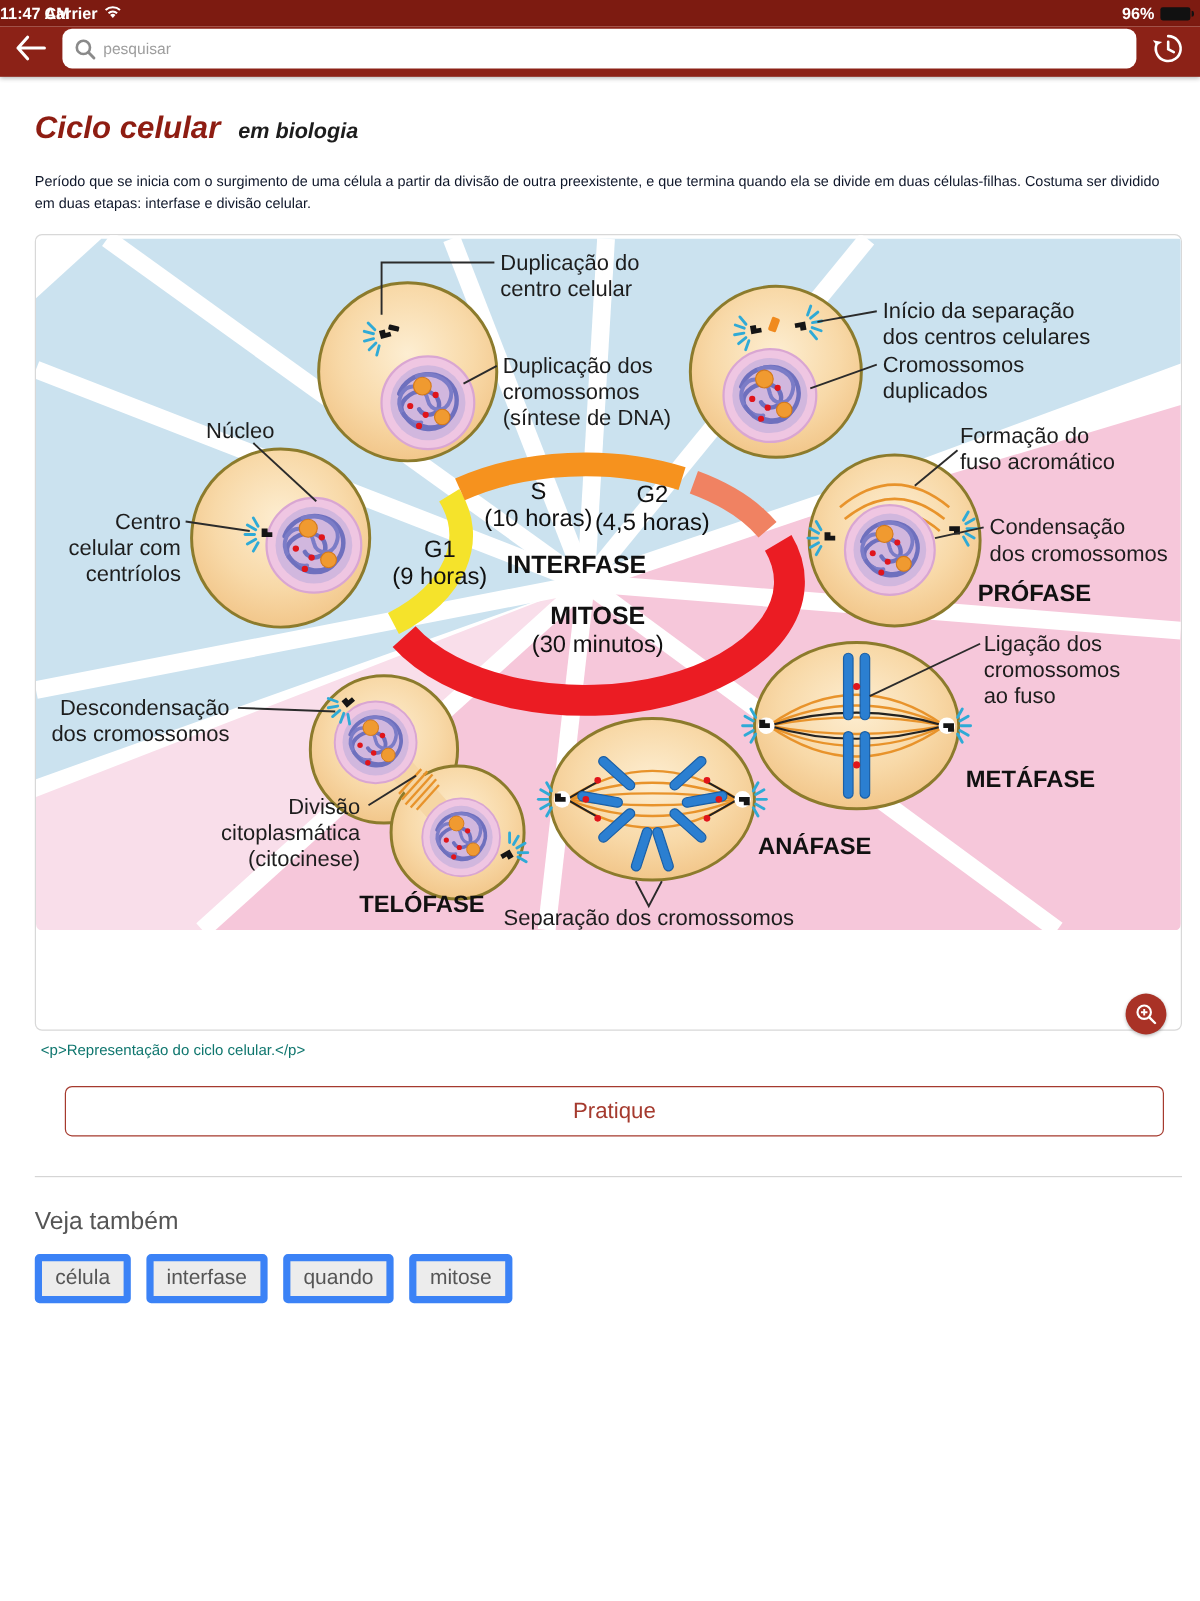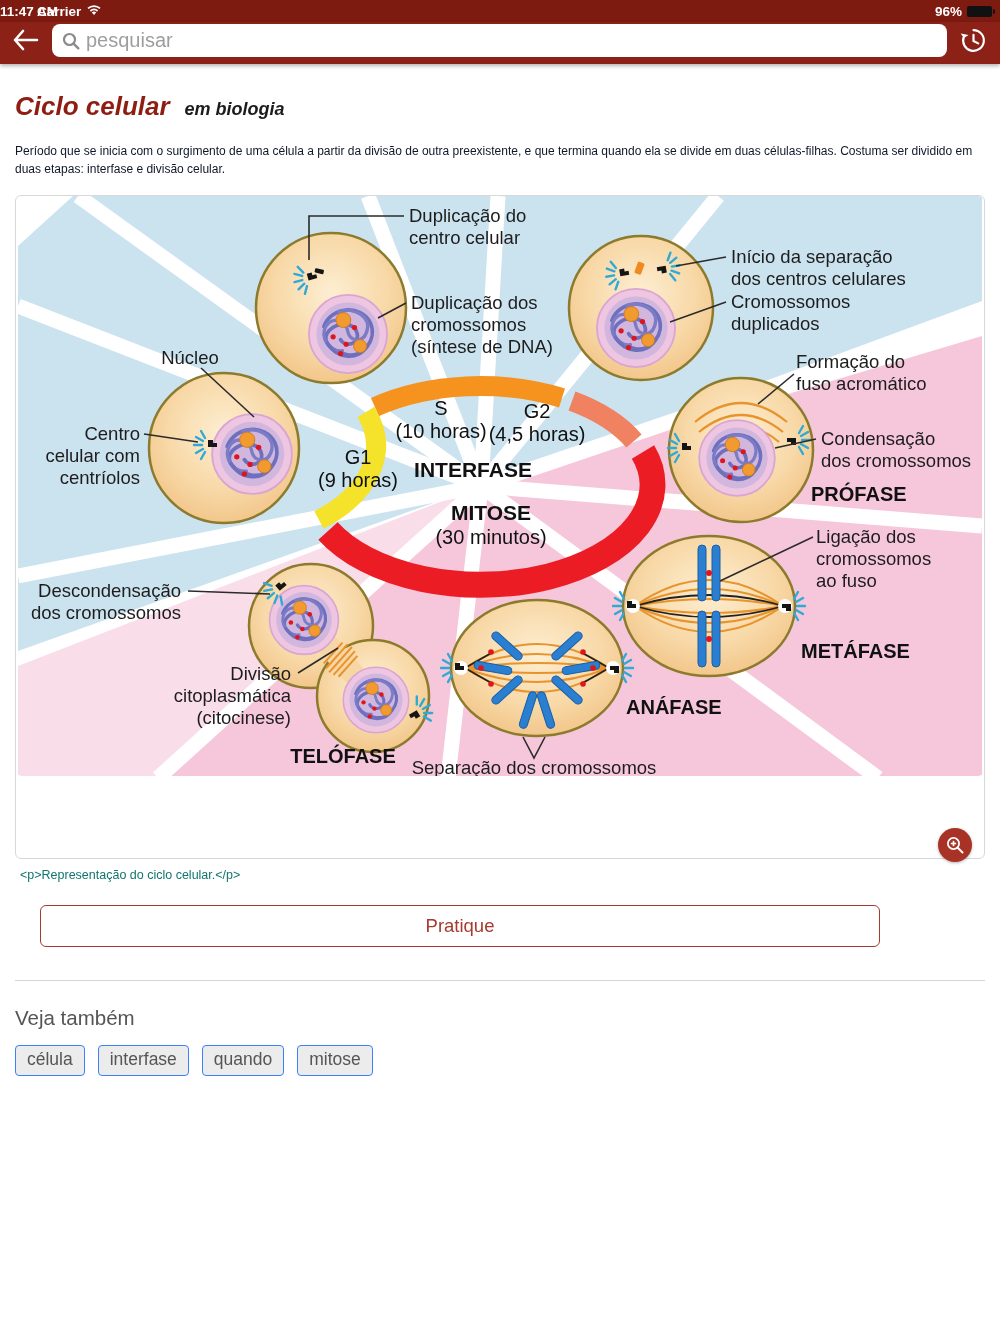--- a/index.html
+++ b/index.html
@@ -16,50 +16,50 @@
   .bat { width:25px; height:11px; background:#111; border-radius:2px; position:relative; }
   .bat::after { content:''; position:absolute; right:-3px; top:3px; width:2px; height:5px;
     background:#111; border-radius:0 2px 2px 0; }
 
   .searchbar { height:42px; background:#8C2217; display:flex; align-items:center;
     padding:0 12px 6px 12px; gap:12px; box-shadow:0 2px 4px rgba(0,0,0,.3); position:relative; z-index:5;}
   .back-btn { background:none; border:none; cursor:pointer; display:flex; align-items:center; }
   .search-wrap { flex:1; position:relative; }
   .search-wrap svg { position:absolute; left:10px; top:8px; }
   .search-input { width:100%; height:33px; border:none; border-radius:8px;
-    padding:0 10px 0 34px; font-size:20px; color:#333; outline:none;
+    padding:0 10px 0 34px; font-size:13px; color:#333; outline:none;
     font-family:"Liberation Sans", sans-serif; }
   .search-input::placeholder { color:#9E9E9E; }
   .hist-btn { background:none; border:none; cursor:pointer; display:flex; align-items:center; }
 
   
-  .content { padding:14px 15px 0 15px; }
+  .content { padding:14px 15px 0 29px; }
   .title-row { margin-top:8px; }
   .title-main { font-style:italic; font-size:26px; font-weight:600; color:#8E1D12; }
   .title-suffix { font-style:italic; font-size:18px; font-weight:600; color:#1c1c1c; margin-left:6px; }
   .subtitle { font-style:italic; font-size:15.5px; color:#5f5f5f; margin-top:10px; }
   .description { font-size:12px; color:#0f172a; line-height:1.5; margin-top:19px; }
 
   .figure-card { margin-top:17px; border:1px solid #d8d8d8; border-radius:6px;
     height:664px; position:relative; background:#fff; }
   .figure-card svg.diagram { display:block; width:100%; height:580px; border-radius:6px; }
   .zoom-btn { position:absolute; right:12px; bottom:-4px; width:34px; height:34px;
     border-radius:50%; background:#A93226; border:none; cursor:pointer;
     display:flex; align-items:center; justify-content:center; box-shadow:0 1px 3px rgba(0,0,0,.3); }
 
   .caption { font-size:12.5px; color:#0f766e; margin:9px 0 0 5px; }
 
-  .practice-btn { display:block; margin:23px 25px 0 25px; width:840px; height:42px;
+  .practice-btn { display:block; margin:23px 25px 0 25px; width:916px; height:42px;
     background:#fff; border:1px solid #A53A2E; border-radius:6px; color:#A53A2E;
     font-size:18.5px; cursor:pointer; font-family:"Liberation Sans", sans-serif; }
 
   .divider { border:none; border-top:1px solid #d5d5d5; margin-top:33px; }
   .see-also-heading { font-size:20.5px; font-weight:normal; color:#555; margin-top:25px; }
   .tags { display:flex; gap:13px; margin-top:15px; }
-  .tag { background:#ececec; border:1px solid #3b82f6; border-radius:4px;
+  .tag { background:#ececec; border:6px solid #3b82f6; border-radius:4px;
     padding:3px 11px 5px 11px; font-size:17.5px; color:#555; cursor:pointer;
     font-family:"Liberation Sans", sans-serif; }
 
   
   .dlab { font-size:18.5px; fill:#1d1d1d; }
   .dphase { font-size:20px; font-weight:bold; fill:#111; }
   .dring { font-size:20px; fill:#111; }
   .dringb { font-size:21px; font-weight:bold; fill:#111; }
   .leader { stroke:#2b2b2b; stroke-width:1.6; fill:none; }
 </style>

